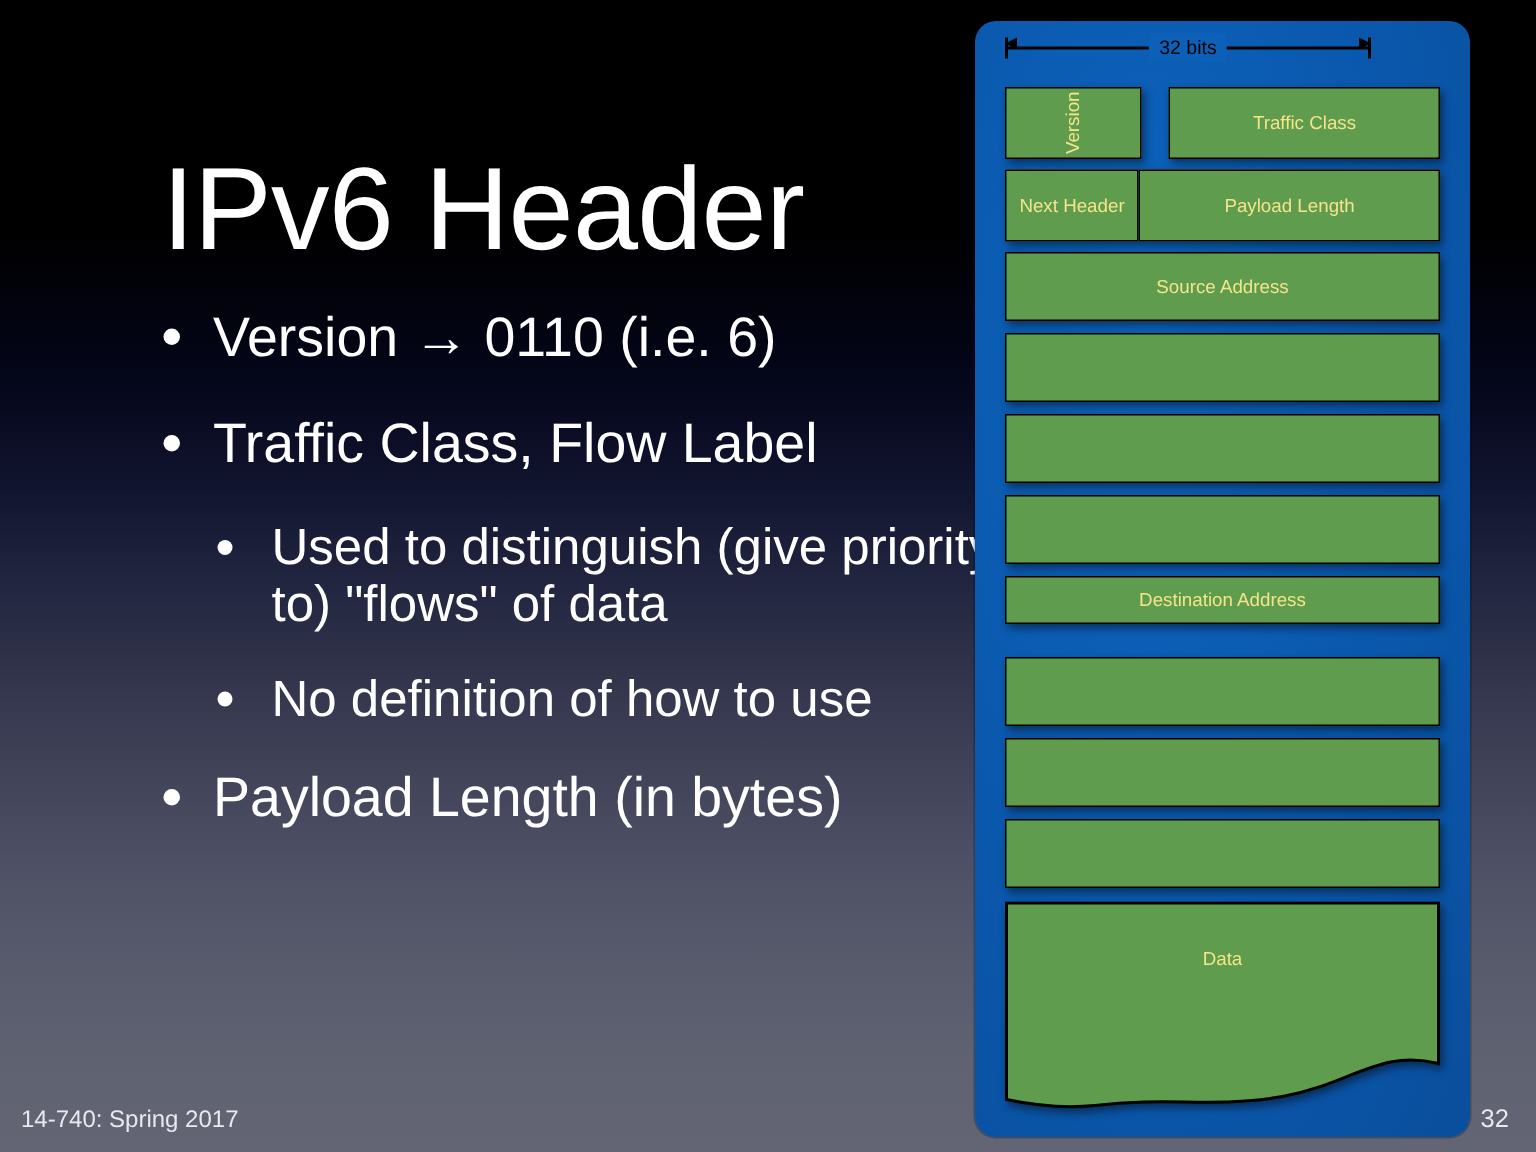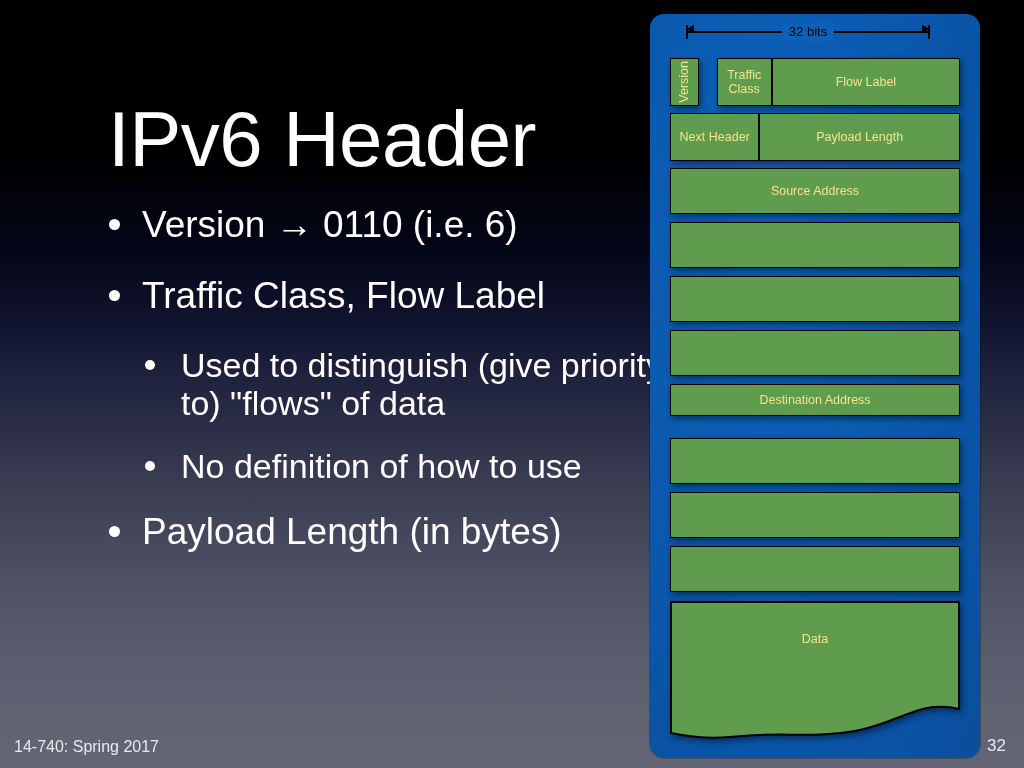--- a/index.html
+++ b/index.html
@@ -108,21 +108,21 @@
     width: 330px;
     height: 744px;
     background: radial-gradient(ellipse at 35% 30%, #0d63bd 0%, #0a58ad 55%, #0a4e9c 100%);
     border-radius: 14px;
     box-shadow: 0 0 0 1px rgba(0,0,0,0.25);
   }
 
   
   #ruler {
     position: absolute;
-    left: 36px;
+    left: 20px;
     top: 8px;
     width: 244px;
     height: 20px;
   }
   #ruler .line {
     position: absolute;
     left: 2px;
     right: 2px;
     top: 9px;
     height: 2px;
@@ -248,23 +248,20 @@
     </div>
 
     <div id="rows-host">
         <div class="row" style="top: 44px; height: 48px;">
           <div class="cell vertical" style="flex: 8 0 0px;">
             <span>Version</span>
           </div>
           <div class="cell" style="flex: 16 0 0px; margin-left: 18px;">
             <span>Traffic Class</span>
           </div>
-          <div class="cell" style="flex: 56 0 0px;">
-            <span>Flow Label</span>
-          </div>
         </div>
         <div class="row" style="top: 99px; height: 48px;">
           <div class="cell" style="flex: 22 0 0px;">
             <span>Next Header</span>
           </div>
           <div class="cell" style="flex: 50 0 0px;">
             <span>Payload Length</span>
           </div>
         </div>
         <div class="row" style="top: 154px; height: 46px;">

